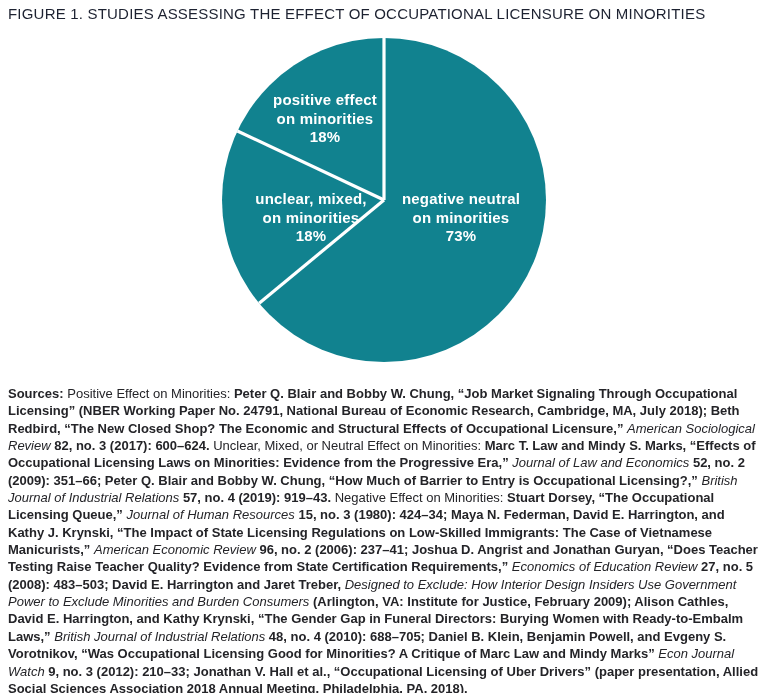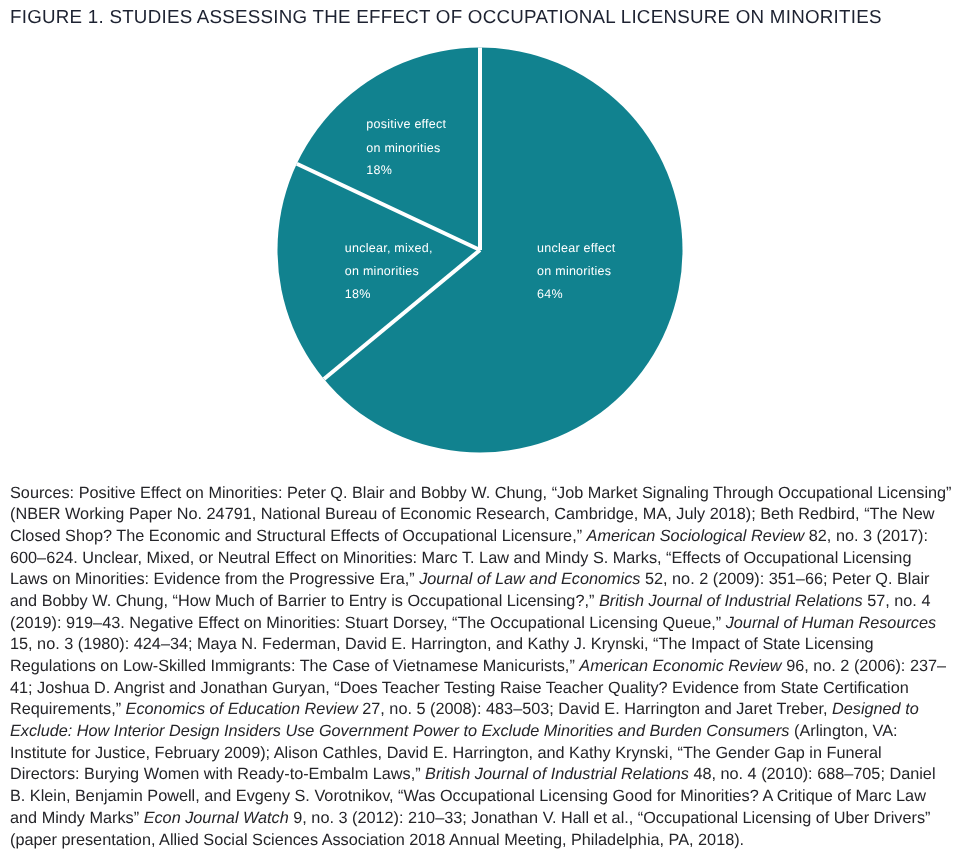--- a/index.html
+++ b/index.html
@@ -16,52 +16,52 @@
     font-size: 15px; line-height: 19px;
     color: #1d2231; letter-spacing: 0.2px;
     font-weight: normal;
   }
 
   .chart-area { position: absolute; left: 0; top: 26px; width: 768px; height: 346px; }
   .chart-area svg { position: absolute; left: 0; top: 0; }
 
   .pie-label {
     position: absolute; transform: translate(-50%, -50%);
-    color: #ffffff; font-weight: normal; font-size: 10px; line-height: 18.5px;
-    white-space: nowrap; letter-spacing: 0.2px;
+    color: #ffffff; font-weight: bold; font-size: 15px; line-height: 18.5px;
+    text-align: center; white-space: nowrap; letter-spacing: 0.2px;
   }
 
   .sources {
     position: absolute; left: 8px; top: 372px; width: 754px;
     font-size: 13px; line-height: 17.35px; color: #242428;
     text-align: left;
   }
   .seg-bold { font-weight: normal; }
   .seg-italic { font-style: italic; }
-  .seg-regular { font-weight: normal; font-style: normal; }
+  .seg-regular { font-weight: bold; font-style: normal; }
 </style>
 </head>
 <body>
 
 <div class="page">
 
   <div class="figure-title">FIGURE 1. STUDIES ASSESSING THE EFFECT OF OCCUPATIONAL LICENSURE ON MINORITIES</div>
 
   <div class="chart-area">
     <svg id="pie-svg" width="768" height="346" viewBox="0 0 768 346">
         <circle cx="384" cy="174" r="162" fill="#11828F"></circle>
         <line x1="384" y1="174" x2="384" y2="12" stroke="#FFFFFF" stroke-width="3.2"></line>
         <line x1="384" y1="174" x2="259.17685467032214" y2="277.2626863392877" stroke="#FFFFFF" stroke-width="3.2"></line>
         <line x1="384" y1="174" x2="237.4180175005048" y2="105.02375476645837" stroke="#FFFFFF" stroke-width="3.2"></line>
       </svg>
     <div id="pie-labels">
         <div class="pie-label" style="left: 461px; top: 192px; color: rgb(255, 255, 255);">
-          <div>unclear effect</div>
+          <div>negative neutral</div>
           <div>on minorities</div>
-          <div>64%</div>
+          <div>73%</div>
         </div>
         <div class="pie-label" style="left: 287px; top: 192px; color: rgb(255, 255, 255); margin-left: 24px;">
           <div>unclear, mixed,</div>
           <div>on minorities</div>
           <div>18%</div>
         </div>
         <div class="pie-label" style="left: 325px; top: 93px; color: rgb(255, 255, 255);">
           <div>positive effect</div>
           <div>on minorities</div>
           <div>18%</div>

